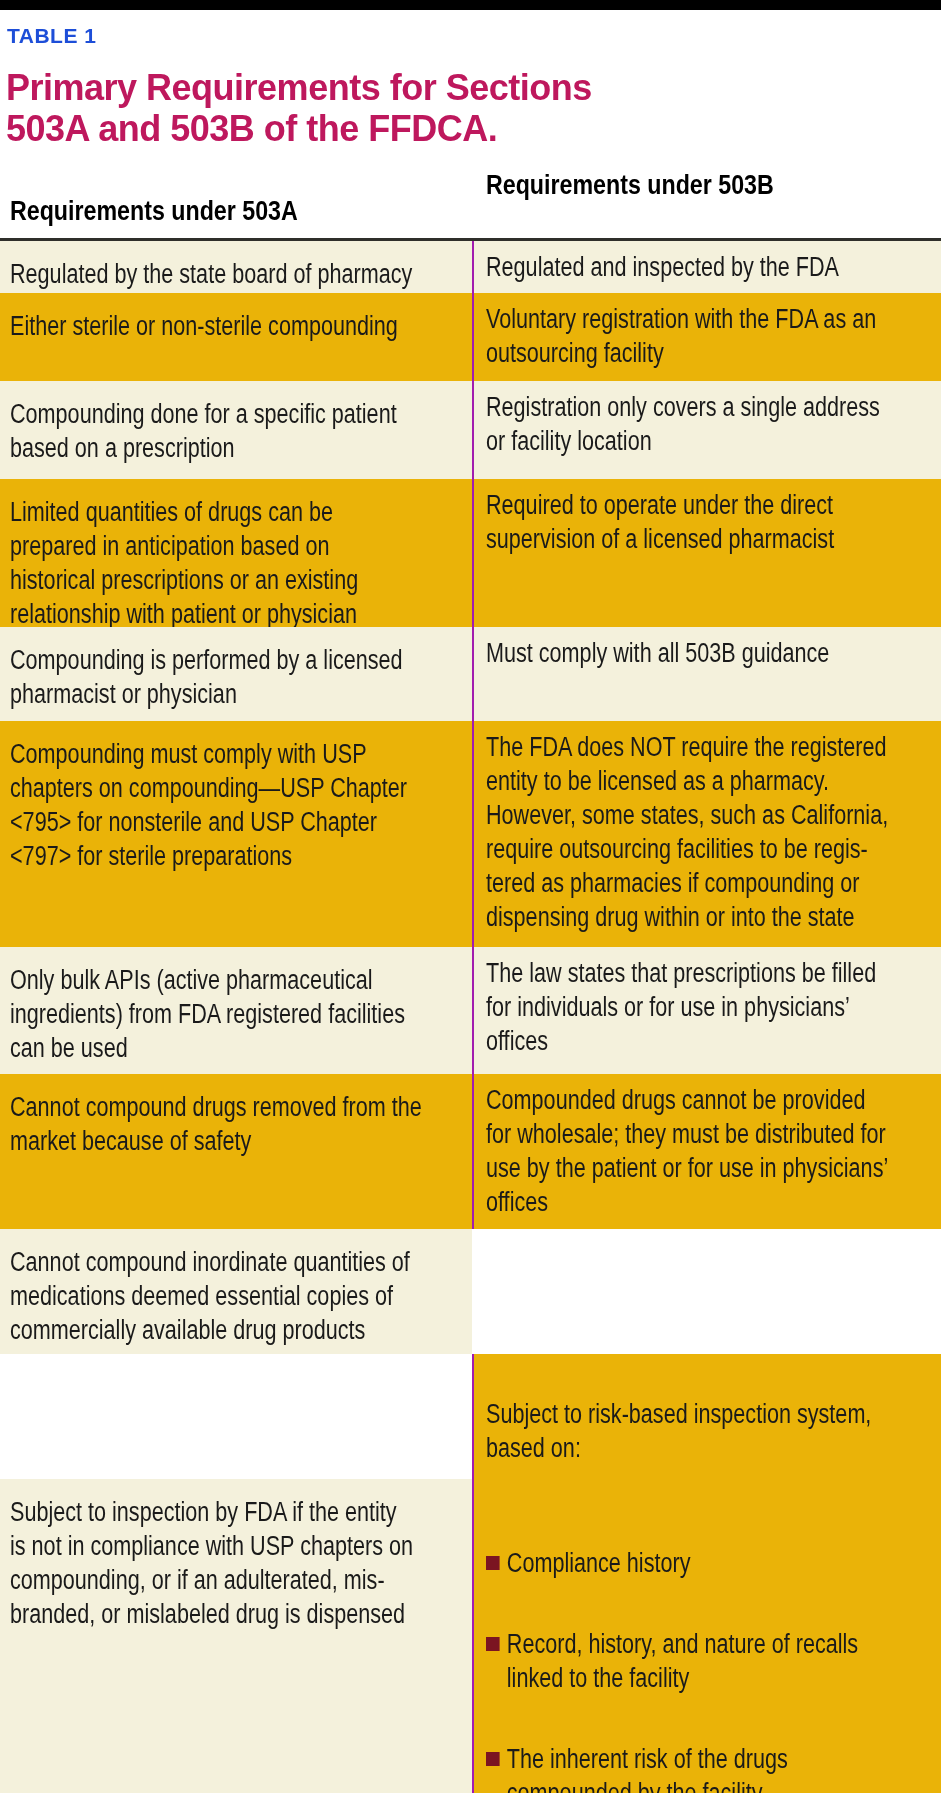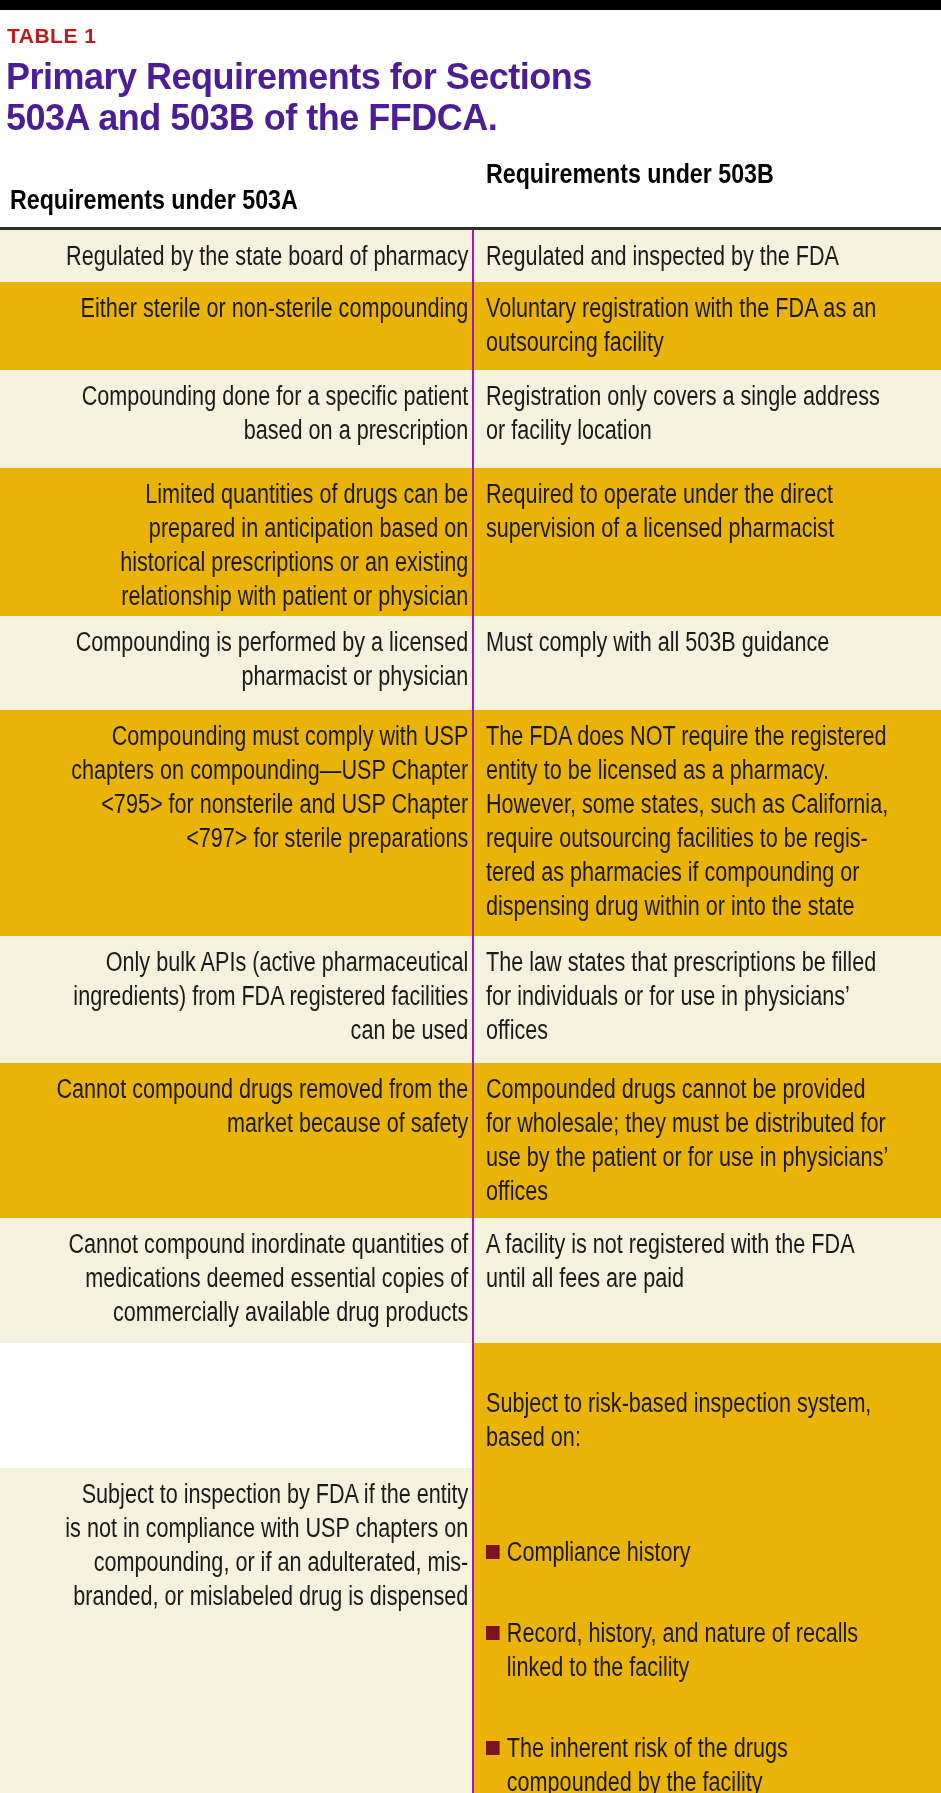--- a/index.html
+++ b/index.html
@@ -8,26 +8,26 @@
     width: 941px; height: 1793px; overflow: hidden;
     background: #ffffff;
     font-family: "Liberation Sans", sans-serif;
     color: #1a1a1a;
     -webkit-font-smoothing: antialiased;
   }
   .top-bar { height: 10px; background: #000000; }
   .table-label {
     margin: 14px 0 0 7px;
     font-size: 21px; font-weight: bold; letter-spacing: 0.5px;
-    color: #b91c1c; line-height: 24px;
+    color: #1d4ed8; line-height: 24px;
   }
   .title {
-    margin: 8px 0 0 6px;
+    margin: 19px 0 0 6px;
     font-size: 36px; line-height: 41px; font-weight: bold;
-    letter-spacing: -0.5px; color: #4c1d95;
+    letter-spacing: -0.5px; color: #be185d;
     white-space: pre-line;
   }
   .col-headers {
     display: grid; grid-template-columns: 472px 469px;
     margin-top: 21px;
   }
   .ch { overflow: hidden; }
   .ch.left  { padding-left: 10px; margin-top: 26px; }
   .ch.right { padding-left: 14px; }
   .hx {
@@ -36,21 +36,21 @@
     transform: scaleX(0.86); transform-origin: 0 50%;
     color: #000000;
   }
   .rule { height: 3px; background: #2f2f2a; margin-top: 11px; }
   .grid {
     display: grid;
     grid-template-columns: 472px 469px;
     grid-template-rows: 52px 88px 98px 148px 94px 226px 127px 155px 125px 125px 363px;
   }
   .cell { overflow: hidden; }
-  .cell.cl { grid-column: 1; padding: 9px 0 0 10px; text-align: right; }
+  .cell.cl { grid-column: 1; padding: 16px 0 0 10px; }
   .cell.cr { grid-column: 2; border-left: 2px solid #a21caf; padding: 9px 0 0 12px; }
   .light { background: #f4f1dc; }
   .dark  { background: #eab308; }
   .tx {
     font-size: 27px; line-height: 34px;
     white-space: pre-line;
     transform: scaleX(0.8); transform-origin: 0 0;
     width: 124%;
   }
   .bullets { list-style: none; margin: 0; padding: 0; }
@@ -164,24 +164,20 @@
         <div class="tx">The law states that prescriptions be filled
 for individuals or for use in physicians’
 offices</div>
       </div>
     <div class="cell cr dark" style="grid-row:8">
         <div class="tx">Compounded drugs cannot be provided
 for wholesale; they must be distributed for
 use by the patient or for use in physicians’
 offices</div>
       </div>
-    <div class="cell cr light" style="grid-row:9">
-        <div class="tx">A facility is not registered with the FDA
-until all fees are paid</div>
-      </div>
 
     <div class="cell cr dark" style="grid-row:10 / span 2">
       <div class="tx">
         <div class="intro">Subject to risk-based inspection system,
 based on:</div>
         <ul class="bullets">
           <li><span class="sq"></span><span class="bt">Compliance history</span></li>
           <li><span class="sq"></span><span class="bt">Record, history, and nature of recalls
 linked to the facility</span></li>
           <li><span class="sq"></span><span class="bt">The inherent risk of the drugs

